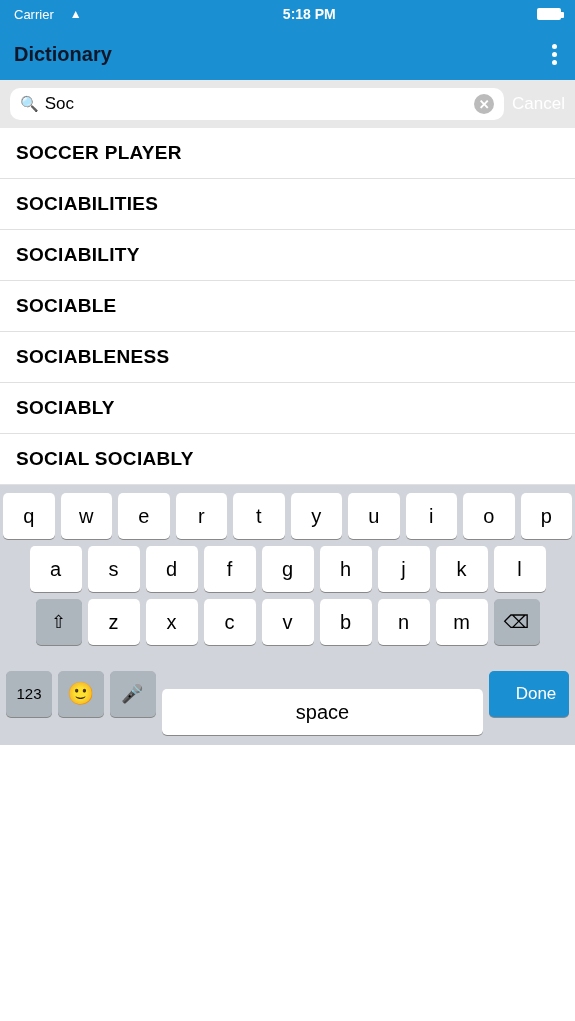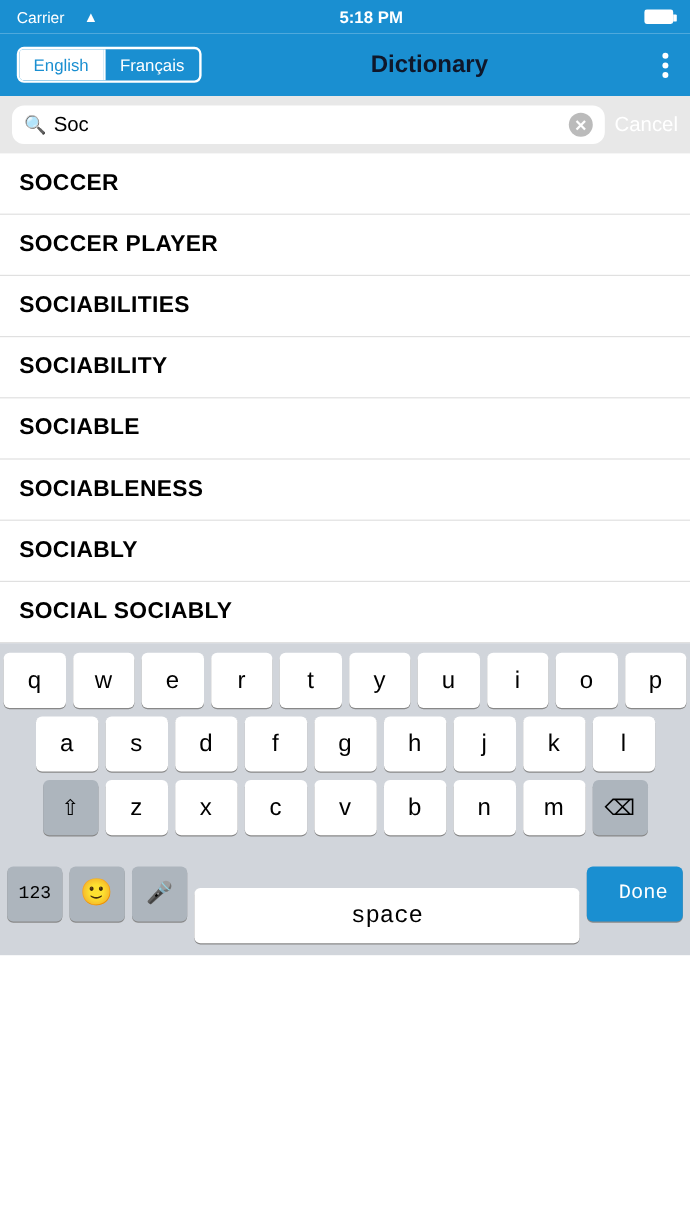--- a/index.html
+++ b/index.html
@@ -208,21 +208,20 @@
     .key.backspace-key {
       flex: 0 0 46px;
     }
     .bottom-row {
       display: flex;
       justify-content: center;
       align-items: center;
       gap: 6px;
       padding: 0 3px;
       margin-bottom: 6px;
-      font-family: Liberation Mono, monospace;
     }
     .key.num-key {
       flex: 0 0 46px;
       font-size: 15px;
     }
     .key.emoji-key {
       flex: 0 0 46px;
       font-size: 22px;
     }
     .key.mic-key {
@@ -257,44 +256,38 @@
 <div class="status-bar">
   <div class="status-left">
     <span>Carrier</span>
     <span class="wifi-icon">▲</span>
   </div>
   <span class="status-time">5:18 PM</span>
   <div class="battery-icon"></div>
 </div>
 
 <div class="nav-bar">
-  <div class="lang-switcher">
-    <button class="lang-btn active">English</button>
-    <div class="lang-divider"></div>
-    <button class="lang-btn">Français</button>
-  </div>
   <span class="nav-title">Dictionary</span>
   <div class="nav-more">
     <span></span>
       <span></span>
       <span></span>
   </div>
 </div>
 
 <div class="search-bar">
   <div class="search-input-wrap">
     <span class="search-icon-char">🔍</span>
     <input class="search-input" type="text" value="Soc" style="">
     <div class="clear-btn">✕</div>
   </div>
   <button class="cancel-btn">Cancel</button>
 </div>
 
 <div class="word-list">
-  <div class="word-item">SOCCER</div>
   <div class="word-item">SOCCER PLAYER</div>
   <div class="word-item">SOCIABILITIES</div>
   <div class="word-item">SOCIABILITY</div>
   <div class="word-item">SOCIABLE</div>
   <div class="word-item">SOCIABLENESS</div>
   <div class="word-item">SOCIABLY</div>
   <div class="word-item">SOCIAL SOCIABLY</div>
 </div>
 
 <div class="keyboard">

